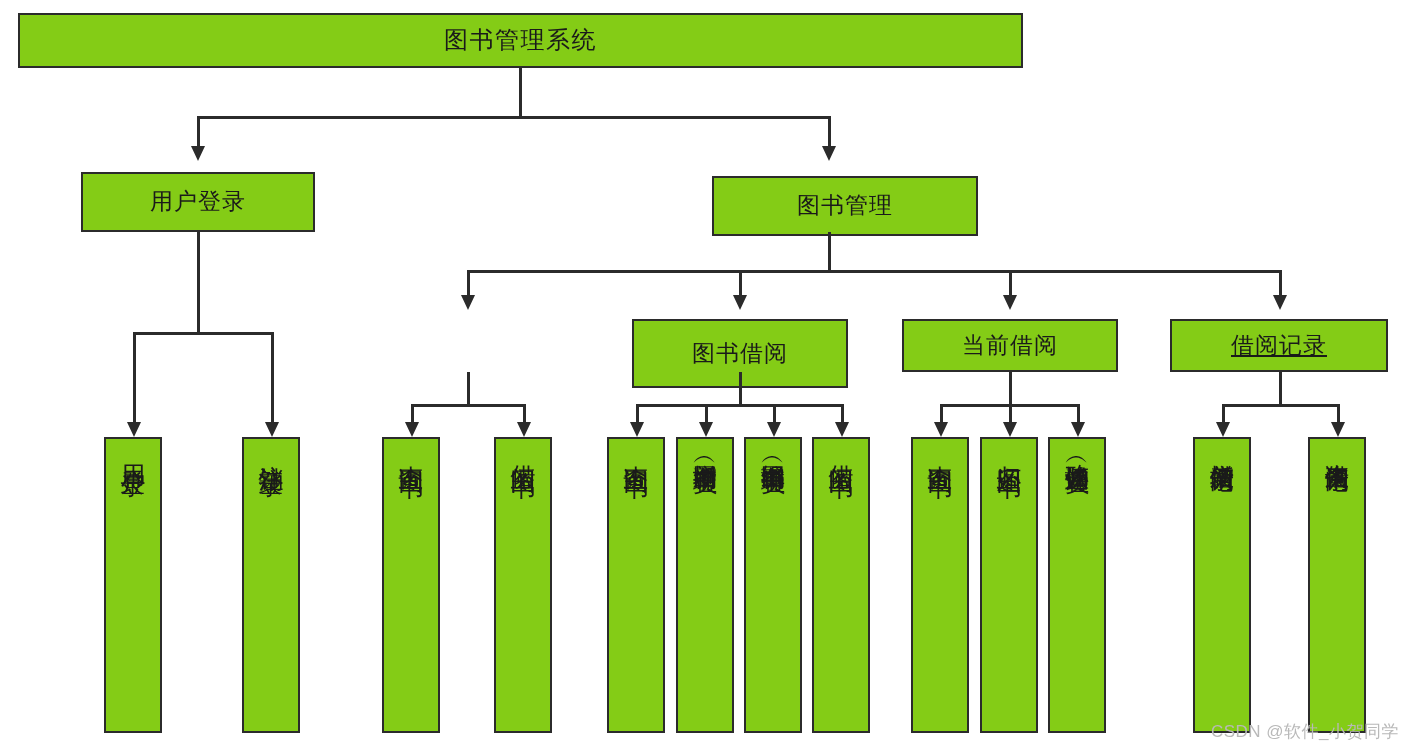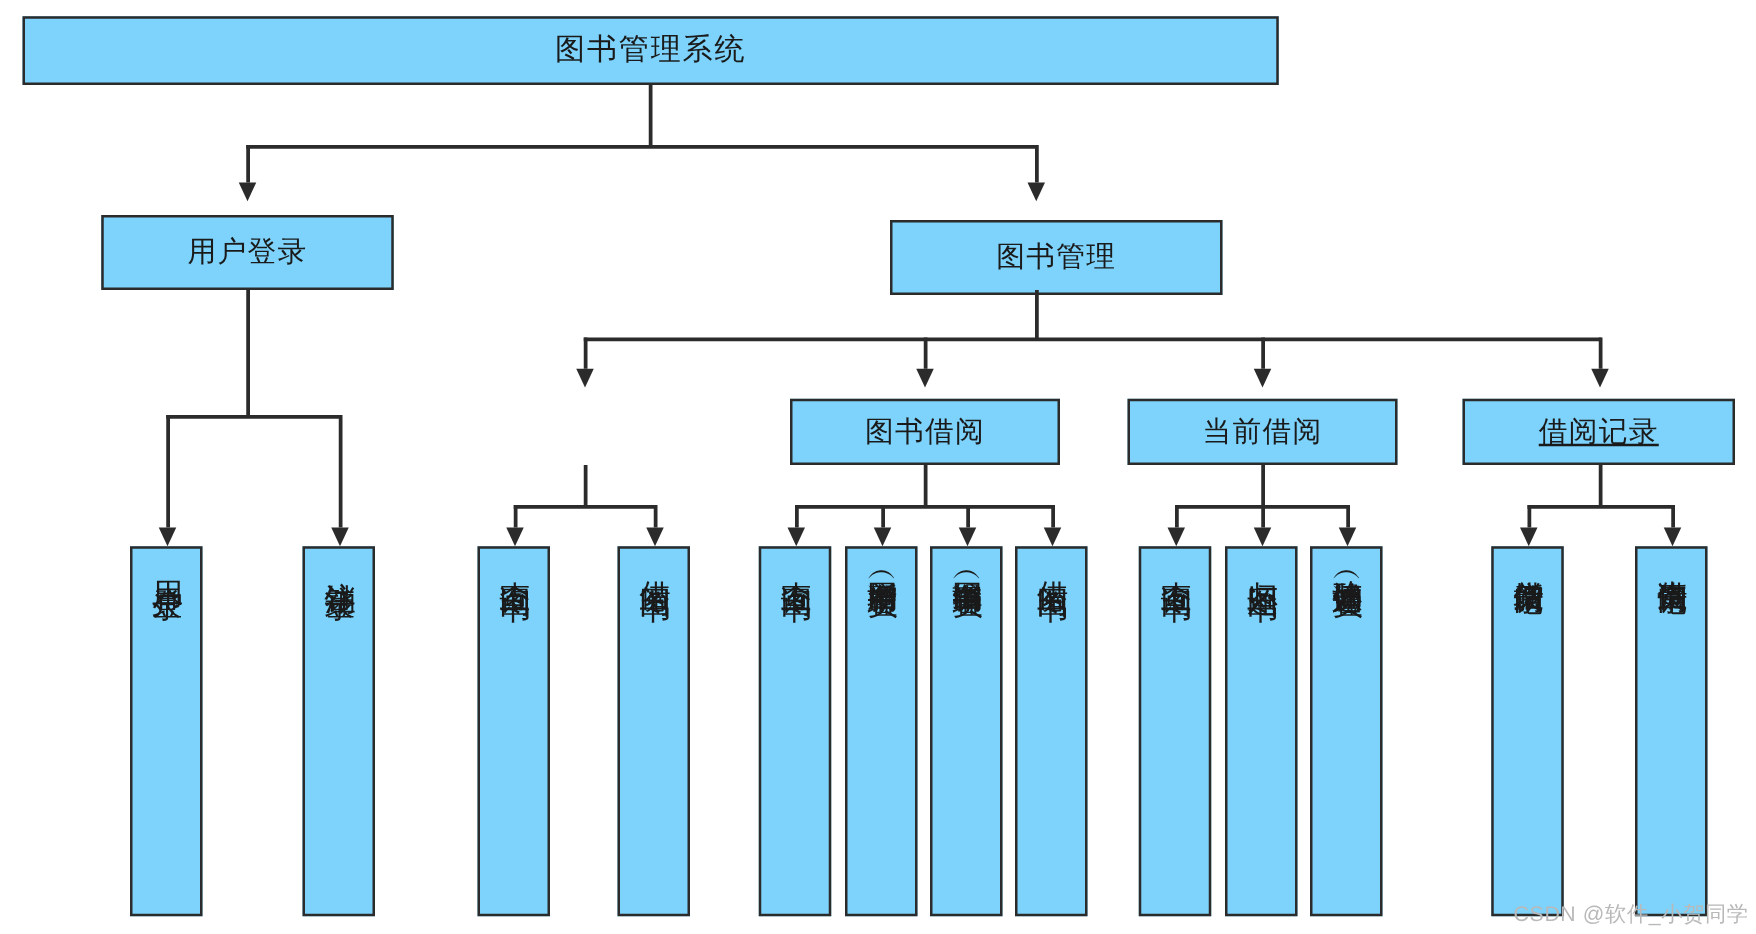--- a/index.html
+++ b/index.html
@@ -15,21 +15,21 @@
     width: 1405px;
     height: 747px;
     background: #ffffff;
     overflow: hidden;
   }
   
   .node {
     position: absolute;
     box-sizing: border-box;
     border: 2.5px solid #2b2b2b;
-    background: #7dd3fc;
+    background: #84cc16;
     display: flex;
     align-items: center;
     justify-content: center;
     color: #1a1a1a;
   }
   .node .label {
     text-align: center;
     line-height: 1.18;
     white-space: pre;
   }
@@ -123,21 +123,21 @@
   <div class="edge horz" style="left:467px; top:270px; width:814px;"></div>
   <div class="edge vert" style="left:467px; top:270px; height:25px;"></div>
   <div class="arrow" style="left:461px; top:295px;"></div>
   <div class="edge vert" style="left:739px; top:270px; height:25px;"></div>
   <div class="arrow" style="left:733px; top:295px;"></div>
   <div class="edge vert" style="left:1009px; top:270px; height:25px;"></div>
   <div class="arrow" style="left:1003px; top:295px;"></div>
   <div class="edge vert" style="left:1279px; top:270px; height:25px;"></div>
   <div class="arrow" style="left:1273px; top:295px;"></div>
 
-  <div class="node h" style="left:632px; top:319px; width:216px; height:53px;">
+  <div class="node h" style="left:632px; top:319px; width:216px; height:69px;">
     <span class="label">图书借阅</span>
   </div>
   <div class="node h" style="left:902px; top:319px; width:216px; height:53px;">
     <span class="label">当前借阅</span>
   </div>
   <div class="node h" style="left:1170px; top:319px; width:218px; height:53px;text-decoration:underline;">
     <span class="label">借阅记录</span>
   </div>
 
   <div class="edge vert" style="left:467px; top:372px; height:34px;"></div>

